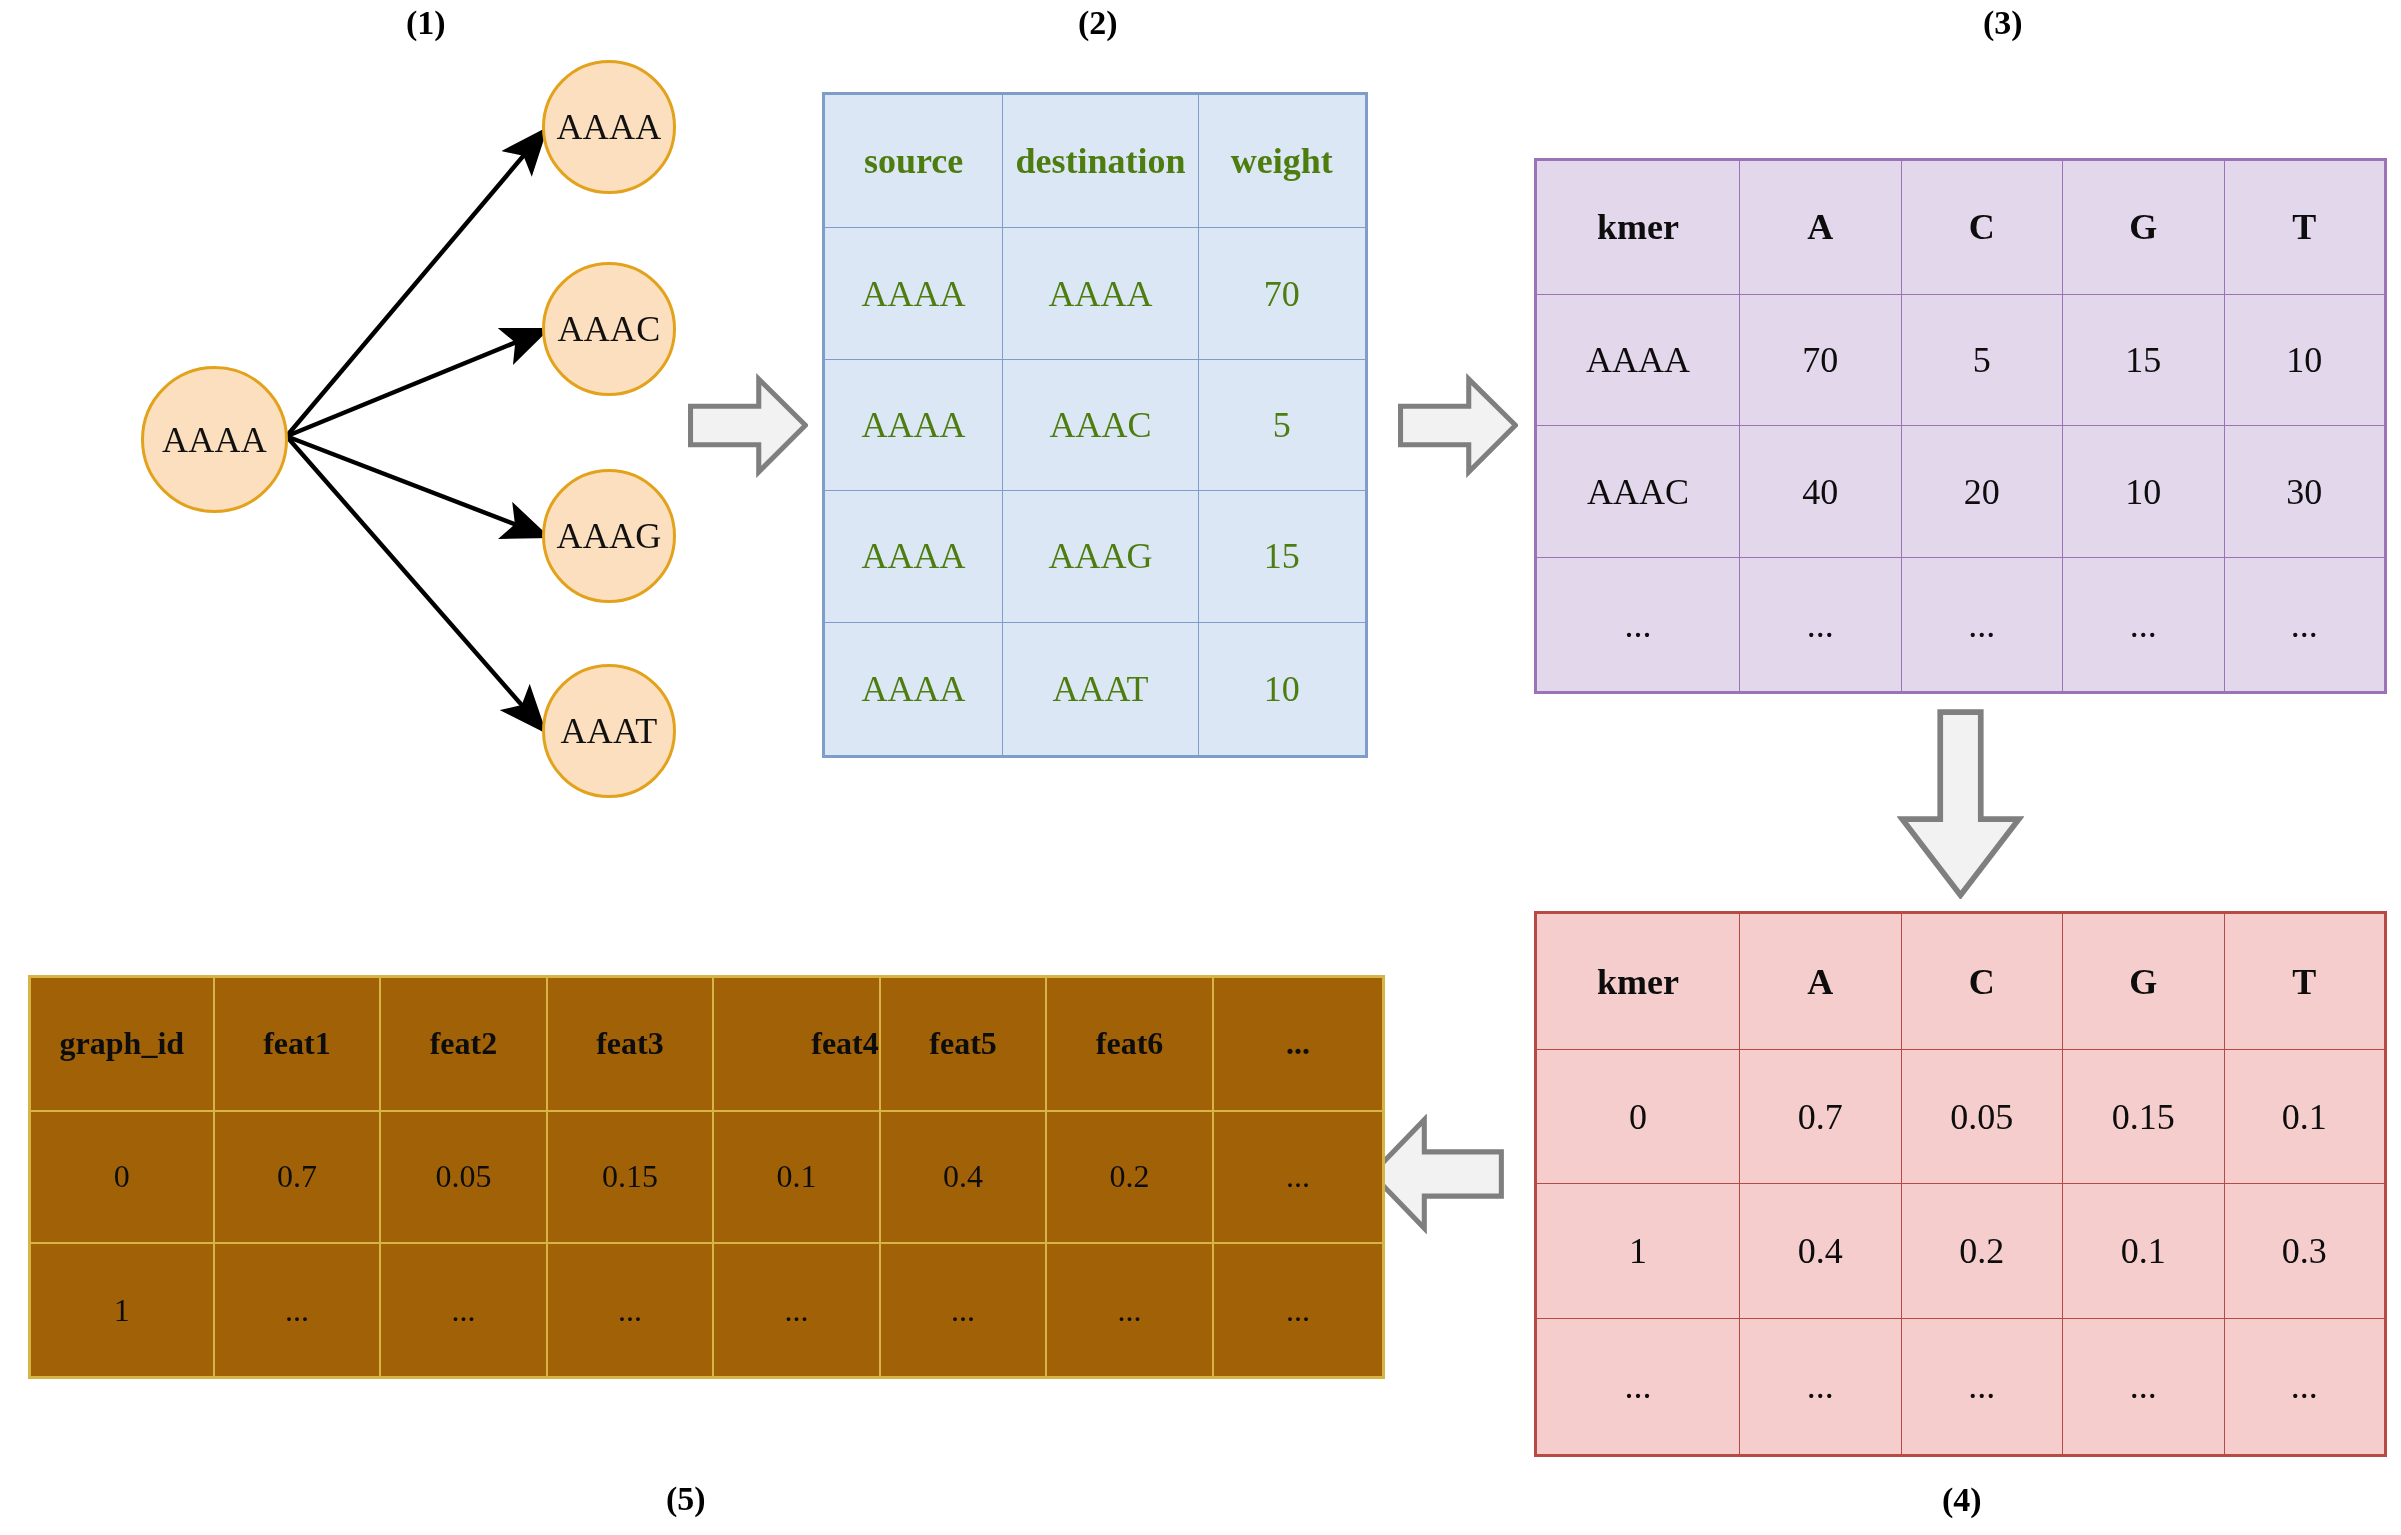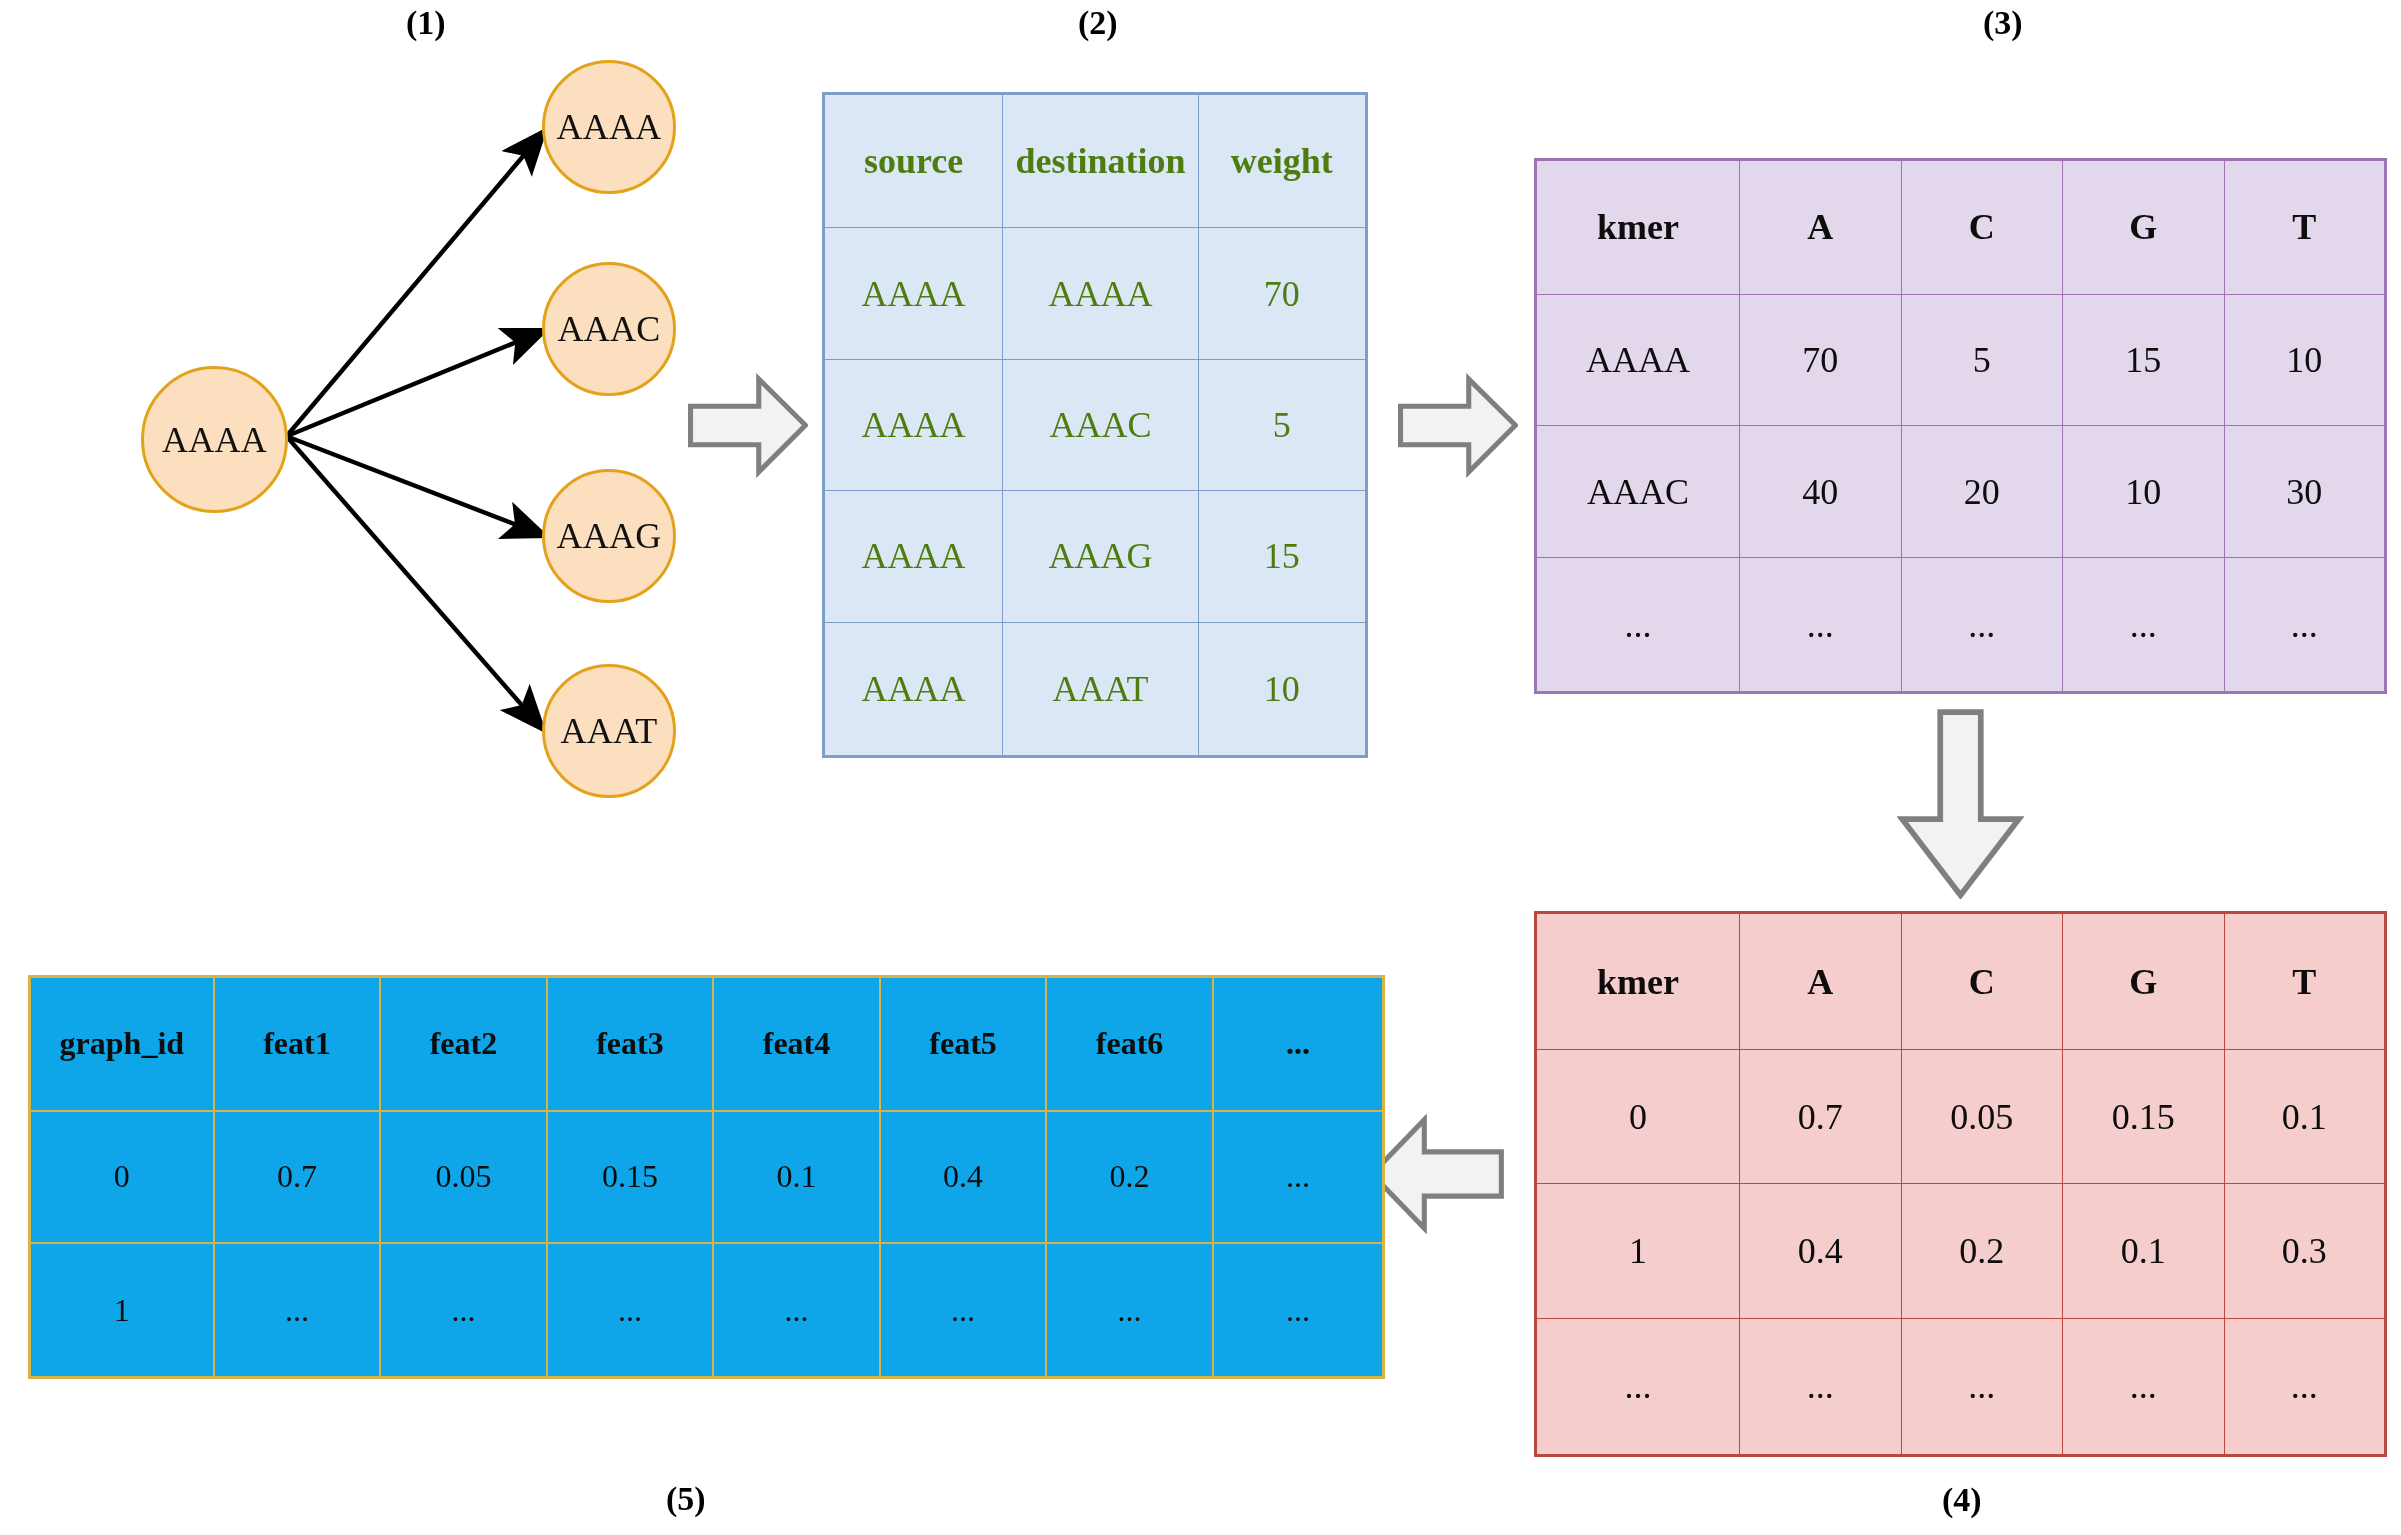--- a/index.html
+++ b/index.html
@@ -120,21 +120,21 @@
     border: 1.9px solid #B84A45;
     color: #0d0d0d;
   }
 
   
   .tbl-yellow {
     left: 28px;
     top: 975px;
     width: 1357px;
     height: 404px;
-    background: #0ea5e9;
+    background: #a16207;
     border: 3.8px solid #D6B445;
   }
   .tbl-yellow td {
     border: 2.5px solid #D6B445;
     color: #0d0d0d;
     font-size: 32px;
   }
   .tbl-yellow td.hdr {
     font-size: 32px;
   }
@@ -303,21 +303,21 @@
     <path d="M211,60 L89,60 L89,9 L6,95 L89,181 L89,130 L211,130 Z" fill="#F2F2F2" stroke="#7F7F7F" stroke-width="8" stroke-linejoin="miter"></path>
   </svg>
 
   <table class="tbl tbl-yellow">
     <tbody>
       <tr>
         <td class="hdr" style="width:13.6%;">graph_id</td>
         <td class="hdr" style="width:12.3%;">feat1</td>
         <td class="hdr" style="width:12.3%;border-radius:24px;">feat2</td>
         <td class="hdr" style="width:12.3%;">feat3</td>
-        <td class="hdr" style="width:12.3%;">feat4</td>
+        <td class="hdr" style="width:12.3%;text-align:right;">feat4</td>
         <td class="hdr" style="width:12.3%;">feat5</td>
         <td class="hdr" style="width:12.3%;">feat6</td>
         <td class="hdr" style="width:12.6%;">...</td>
       </tr>
       <tr>
         <td>0</td>
         <td>0.7</td>
         <td>0.05</td>
         <td>0.15</td>
         <td>0.1</td>

